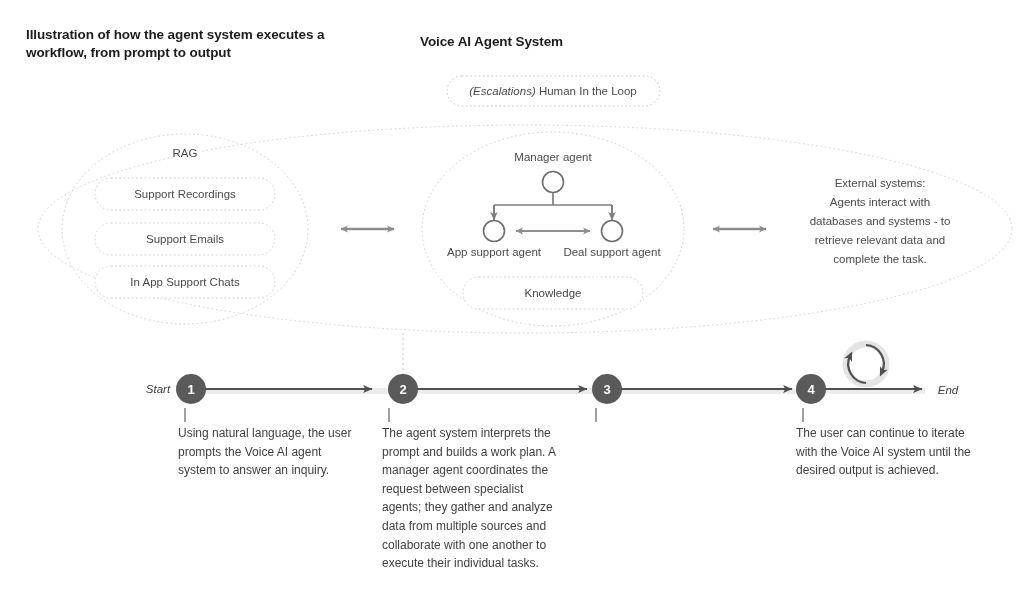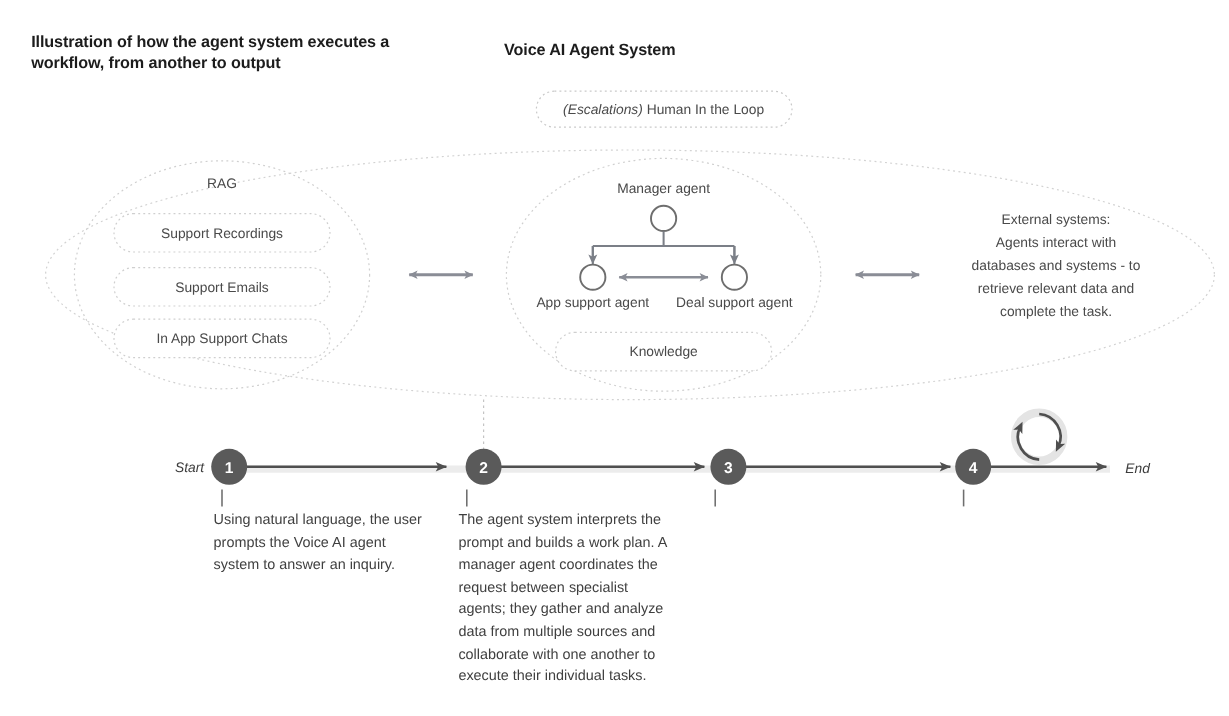--- a/index.html
+++ b/index.html
@@ -48,21 +48,21 @@
     line-height: 18.6px;
     color: #3f3f3f;
     width: 176px;
   }
 </style>
 </head>
 <body>
 
 <div id="stage">
 
-  <div class="hdr" id="title-left">Illustration of how the agent system executes a workflow, from another to output</div>
+  <div class="hdr" id="title-left">Illustration of how the agent system executes a workflow, from prompt to output</div>
 
   <div class="hdr" id="title-center">Voice AI Agent System</div>
 
   <svg width="1024" height="597">
     <defs>
       <marker id="ah-gray" markerWidth="9" markerHeight="9" refX="7.6" refY="4.5" orient="auto" markerUnits="userSpaceOnUse">
         <path d="M0.6,1 L8,4.5 L0.6,8 L2.4,4.5 Z" fill="#8a8d96"></path>
       </marker>
       <marker id="ah-gray-start" markerWidth="9" markerHeight="9" refX="1.4" refY="4.5" orient="auto" markerUnits="userSpaceOnUse">
         <path d="M8.4,1 L1,4.5 L8.4,8 L6.6,4.5 Z" fill="#8a8d96"></path>
@@ -157,14 +157,15 @@
     <text x="948" y="394" class="ital" text-anchor="middle">End</text>
 
     <line x1="185" y1="408" x2="185" y2="422" stroke="#6e6e6e" stroke-width="1.3"></line>
     <line x1="389" y1="408" x2="389" y2="422" stroke="#6e6e6e" stroke-width="1.3"></line>
     <line x1="596" y1="408" x2="596" y2="422" stroke="#6e6e6e" stroke-width="1.3"></line>
     <line x1="803" y1="408" x2="803" y2="422" stroke="#6e6e6e" stroke-width="1.3"></line>
   </svg>
 
   <div class="desc" style="left:178px; top:424px;">Using natural language, the user prompts the Voice AI agent system to answer an inquiry.</div>
   <div class="desc" style="left:382px; top:424px;">The agent system interprets the prompt and builds a work plan. A manager agent coordinates the request between specialist agents; they gather and analyze data from multiple sources and collaborate with one another to execute their individual tasks.</div>
+  <div class="desc" style="left:796px; top:424px;">The user can continue to iterate with the Voice AI system until the desired output is achieved.</div>
 
 </div>
 
 </body></html>

